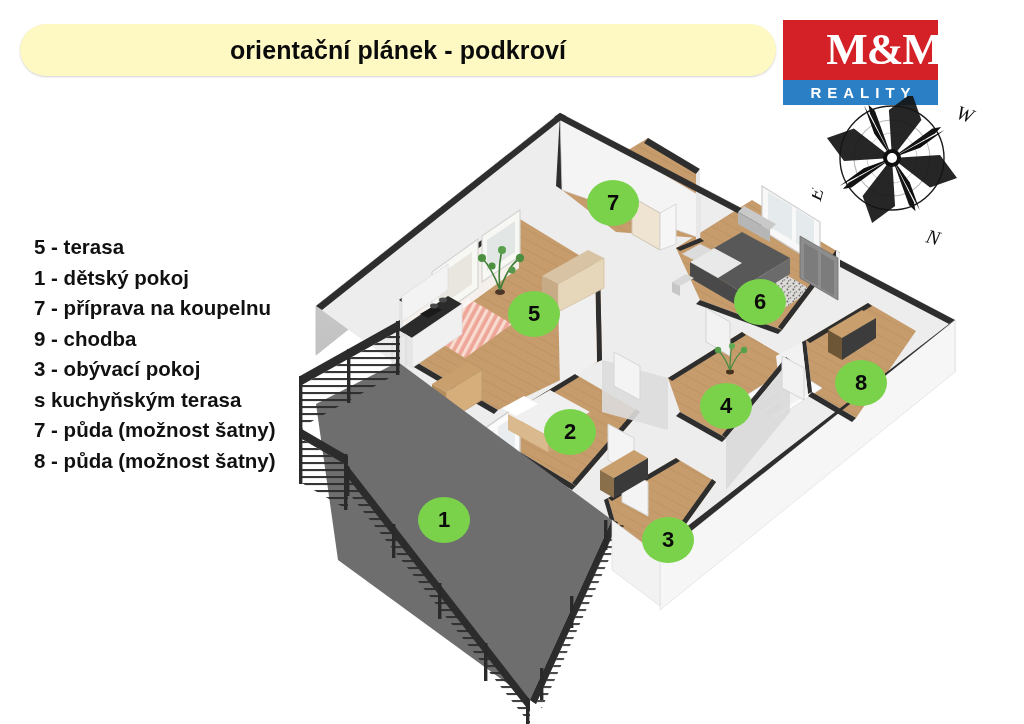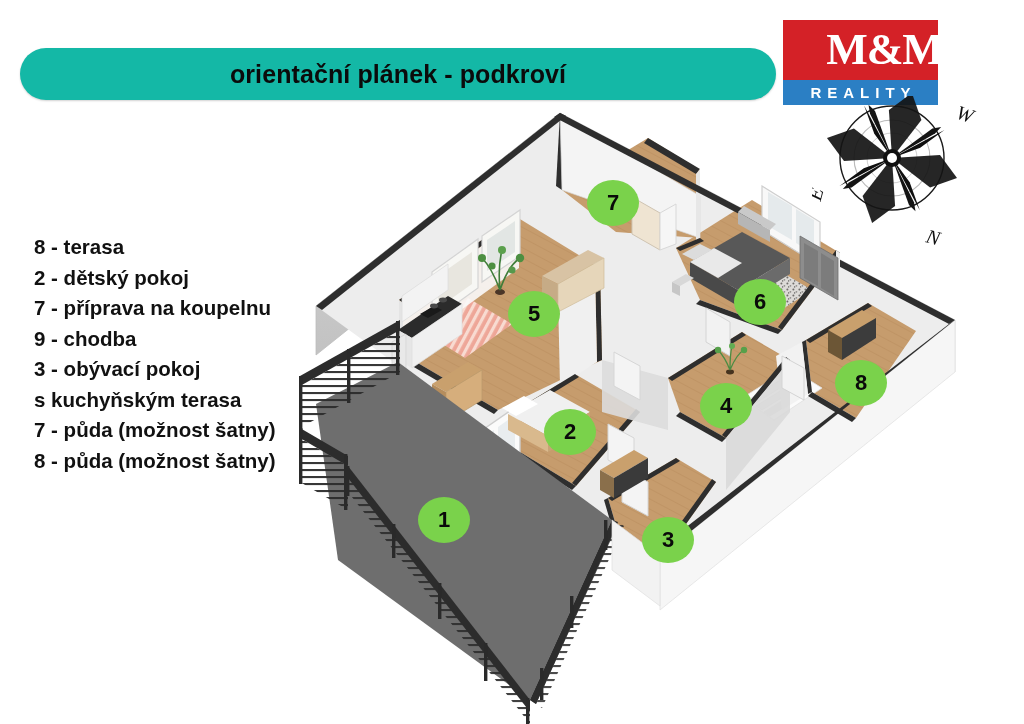--- a/index.html
+++ b/index.html
@@ -13,27 +13,26 @@
     position: relative;
     overflow: hidden;
     font-family: "Liberation Sans", "DejaVu Sans", sans-serif;
   }
 
   
   #title-banner {
     position: absolute;
     left: 20px; top: 24px;
     width: 756px; height: 52px;
-    background: #14b8a6;
+    background: #fef9c3;
     border-radius: 26px;
     display: flex;
     align-items: center;
     justify-content: center;
     box-shadow: 0 1px 2px rgba(0,0,0,0.18);
-    margin-top: 24px;
   }
   #title-text {
     font-size: 25px;
     font-weight: bold;
     color: #0b0b0b;
     letter-spacing: 0.1px;
     white-space: nowrap;
   }
 
   
@@ -145,22 +144,22 @@
     </g>
     <circle cx="80" cy="62" r="9" fill="#101010"></circle>
     <circle cx="80" cy="62" r="5" fill="#ffffff"></circle>
     <text x="143" y="22" font-family="Liberation Serif, serif" font-size="20" font-style="italic" fill="#111" transform="rotate(18 143 22)">W</text>
     <text x="4" y="100" font-family="Liberation Serif, serif" font-size="20" font-style="italic" fill="#111" transform="rotate(-75 10 100)">E</text>
     <text x="113" y="146" font-family="Liberation Serif, serif" font-size="20" font-style="italic" fill="#111" transform="rotate(15 113 146)">N</text>
   </svg>
 </div>
 
 <div id="legend">
-  <div class="legend-line">8 - terasa</div>
-  <div class="legend-line">2 - dětský pokoj</div>
+  <div class="legend-line">5 - terasa</div>
+  <div class="legend-line">1 - dětský pokoj</div>
   <div class="legend-line">7 - příprava na koupelnu</div>
   <div class="legend-line">9 - chodba</div>
   <div class="legend-line">3 - obývací pokoj</div>
   <div class="legend-line">s kuchyňským terasa</div>
   <div class="legend-line">7 - půda (možnost šatny)</div>
   <div class="legend-line">8 - půda (možnost šatny)</div>
 </div>
 
 <div id="floorplan">
 <svg width="1024" height="724" viewBox="0 0 1024 724">

